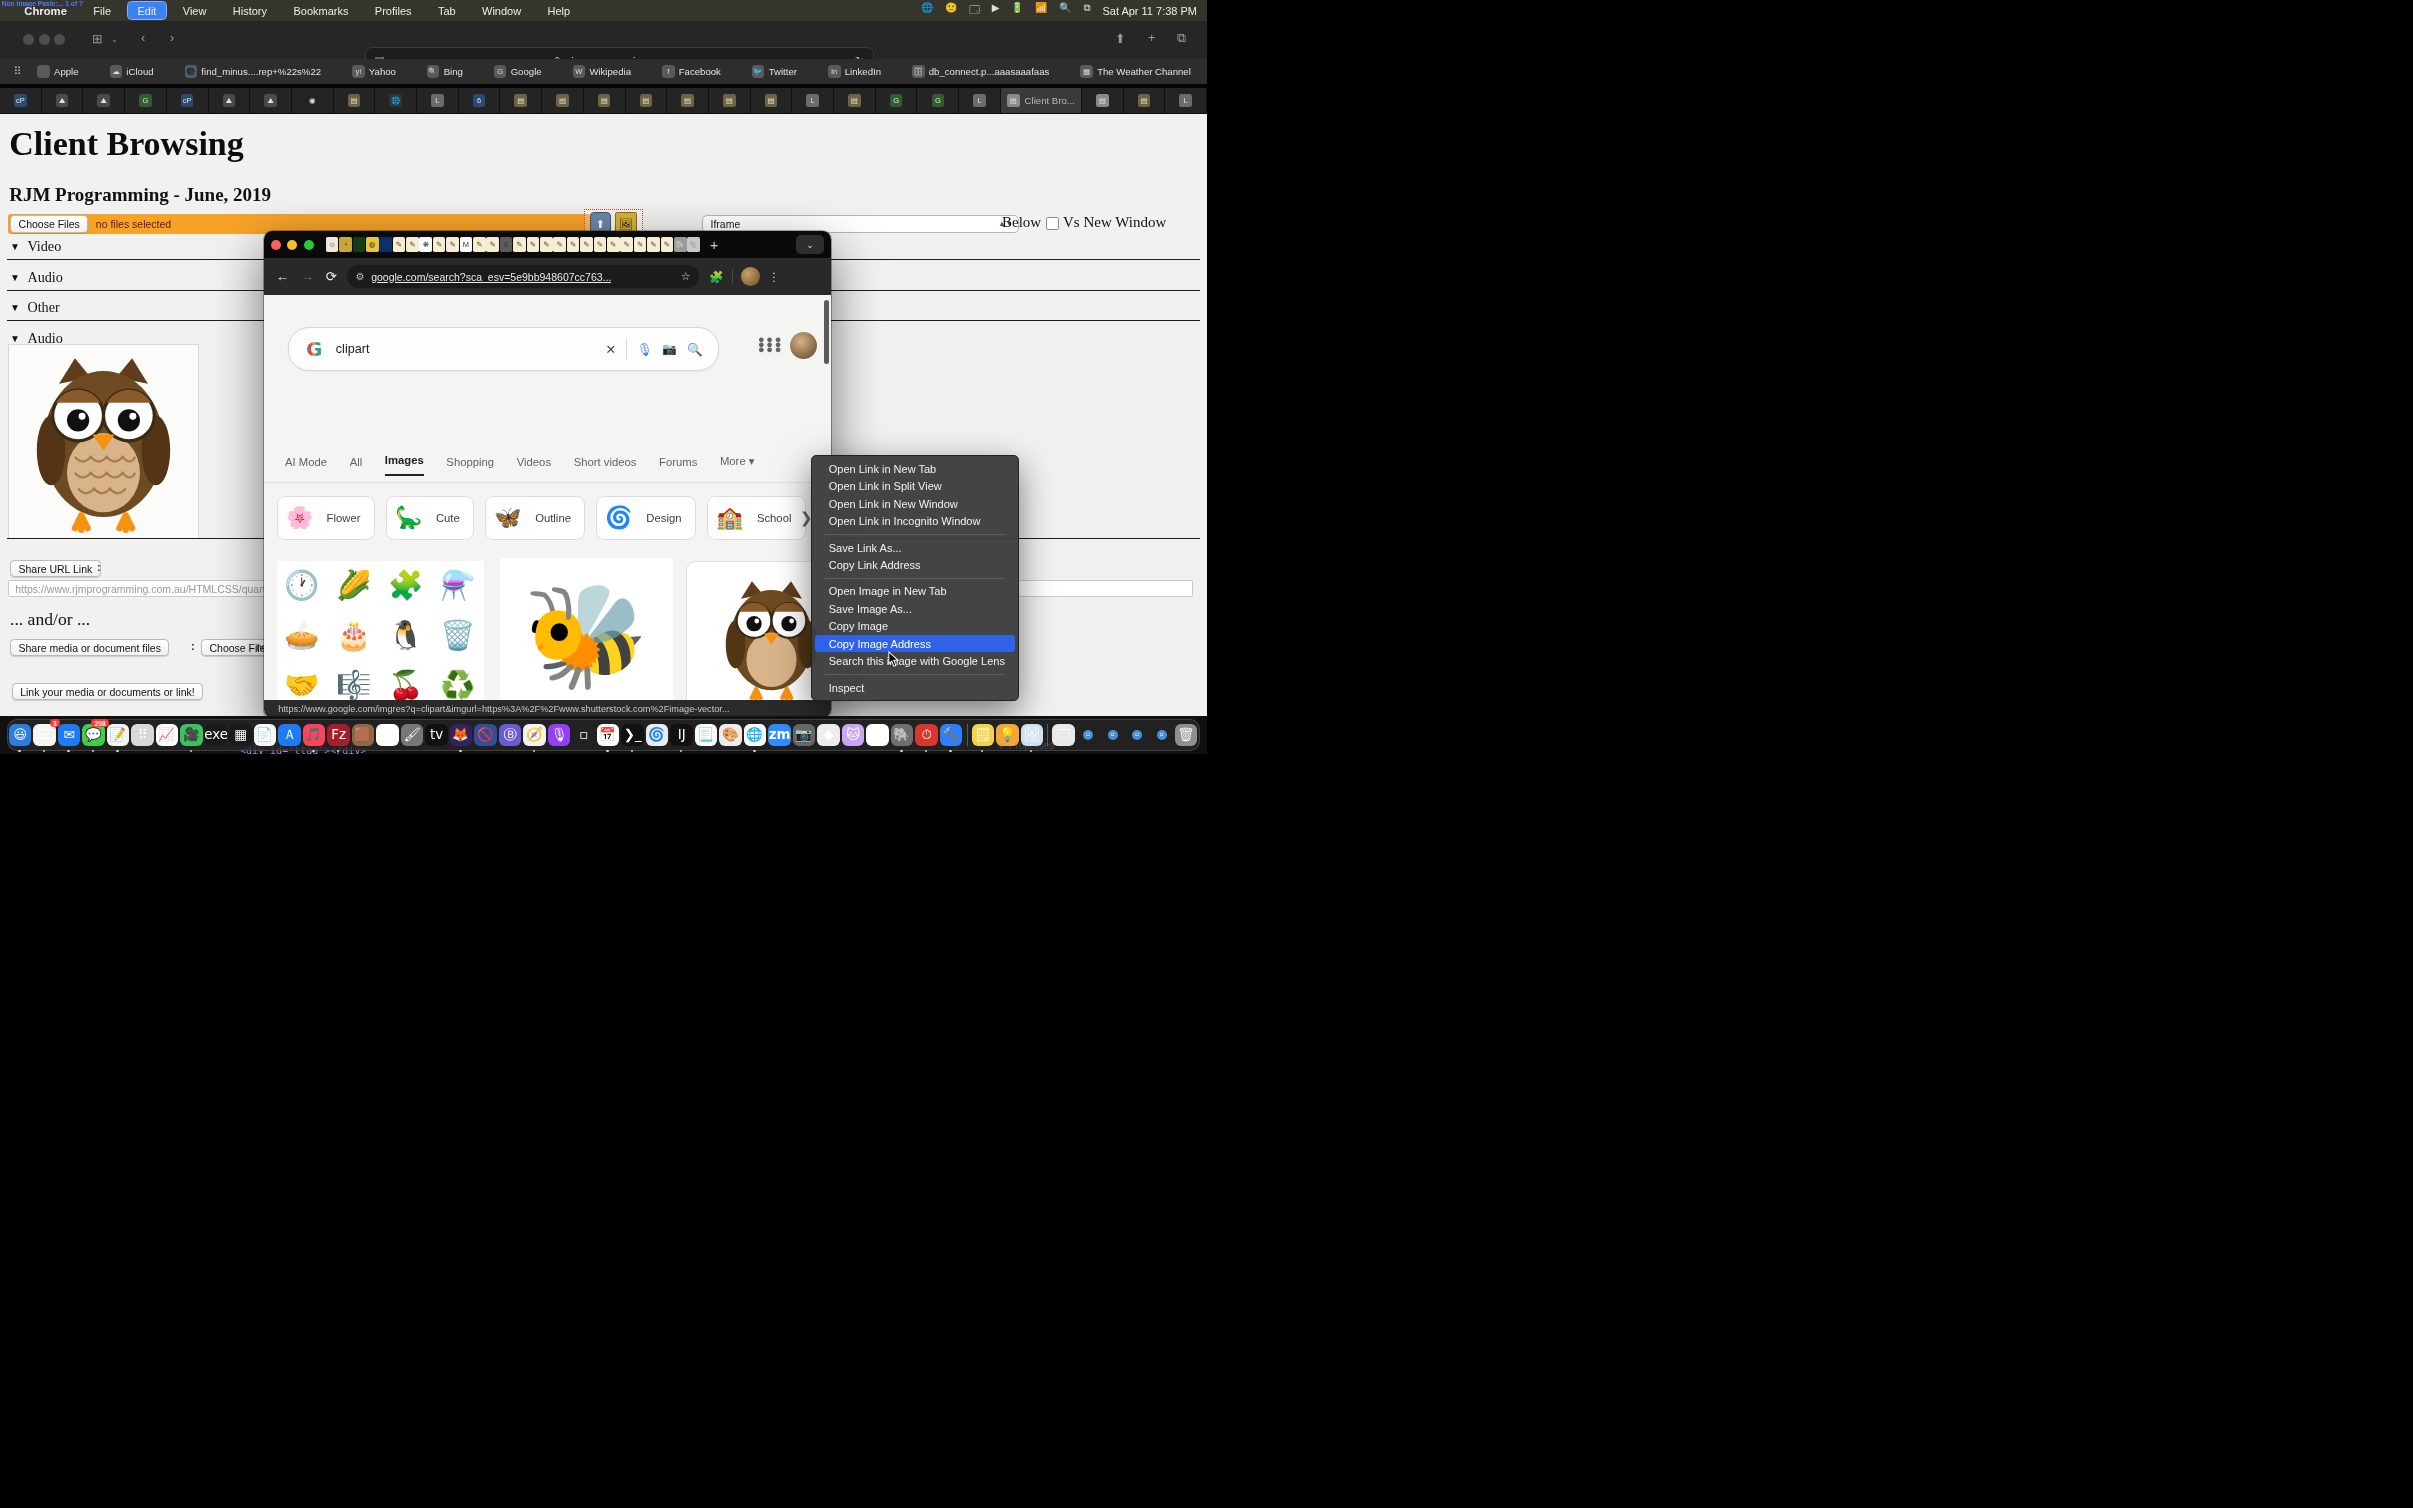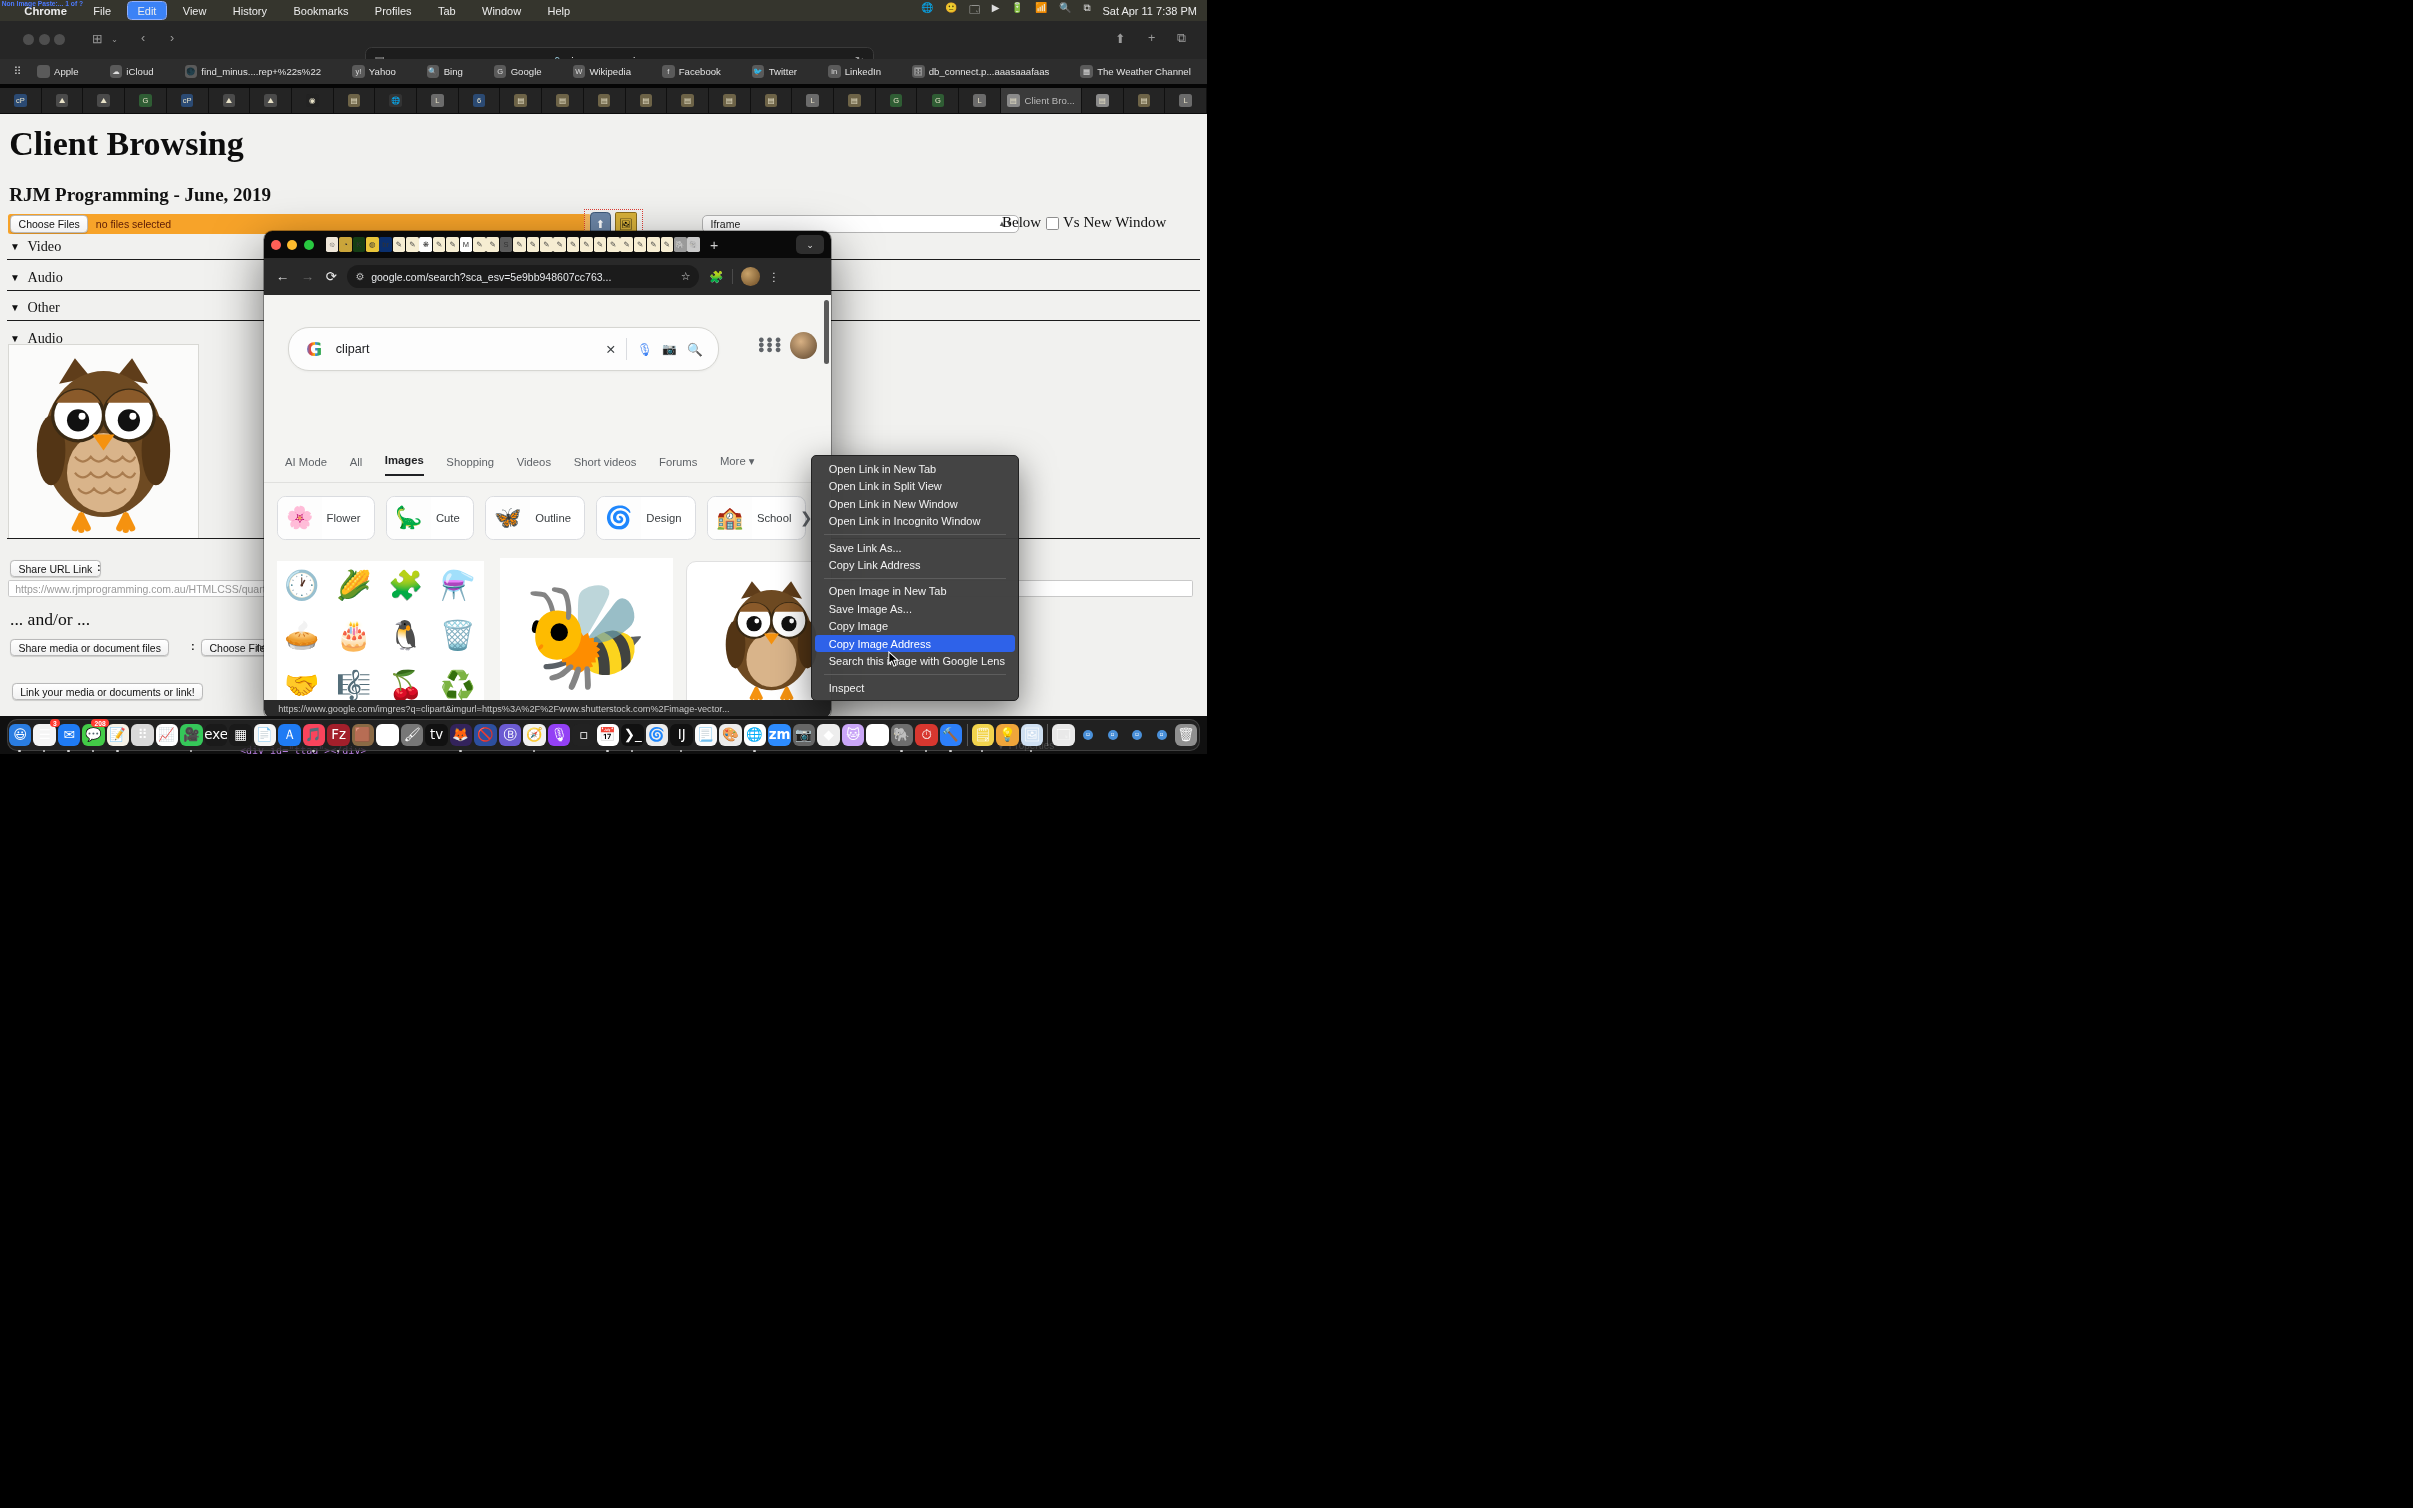--- a/index.html
+++ b/index.html
@@ -90,21 +90,21 @@
   .wplus{color:#cfcfcf;font-size:14.2px;margin-left:10px;}
   .wchev{margin-left:auto;margin-right:6.7px;width:28.5px;height:18.4px;background:#2e2e2e;border-radius:5px;color:#ddd;
          display:flex;align-items:center;justify-content:center;font-size:9.2px;}
   .win-toolbar{position:absolute;left:0;top:27px;width:567px;height:37px;background:#292929;display:flex;align-items:center;}
   .nav-ic{font-size:13.4px;margin-left:11.7px;color:#e8e8e8;}
   .nav-ic.dim{color:#6f6f6f;}
   .omni{margin-left:10px;width:352px;height:23.5px;background:#1b1b1b;border-radius:11.7px;display:flex;align-items:center;
         color:#e8eaed;font-size:10.5px;padding:0 8.4px;box-sizing:border-box;gap:6.7px;}
   .omni .tune{color:#bdbdbd;font-size:10px;}
   .omni .star{margin-left:auto;color:#cfcfcf;font-size:11px;}
-  .omni-url{white-space:nowrap;overflow:hidden;text-overflow:ellipsis;}
+  .omni-url{white-space:nowrap;overflow:hidden;text-overflow:ellipsis;text-decoration:underline;}
   .puzzle{margin-left:10px;color:#dcdcdc;font-size:11.7px;}
   .tbsep{width:0.8px;height:15px;background:#4a4a4a;margin-left:8.4px;}
   .wavatar{width:18.4px;height:18.4px;border-radius:50%;margin-left:8.4px;background:radial-gradient(circle at 35% 35%,#c9a36a,#6b4a23);}
   .kebab{margin-left:8.4px;color:#dcdcdc;font-size:11.7px;letter-spacing:0;}
   .win-content{position:absolute;left:0;top:64px;width:567px;height:406px;background:#f4f4f2;overflow:hidden;}
   .gsearch{position:absolute;left:24px;top:32px;width:429px;height:42px;background:#fdfdfd;border:0.8px solid #d6d6d2;
            border-radius:21px;display:flex;align-items:center;box-shadow:0 0.8px 2.5px rgba(0,0,0,.05);}
   .glogo{font-size:20px;font-weight:bold;margin-left:17px;background:linear-gradient(90deg,#4285F4 0%,#EA4335 30%,#FBBC05 55%,#4285F4 60%,#34A853 80%);
          -webkit-background-clip:text;background-clip:text;color:transparent;font-family:"DejaVu Sans",sans-serif;}
   .gquery{margin-left:13.4px;font-size:12.6px;color:#202124;}

